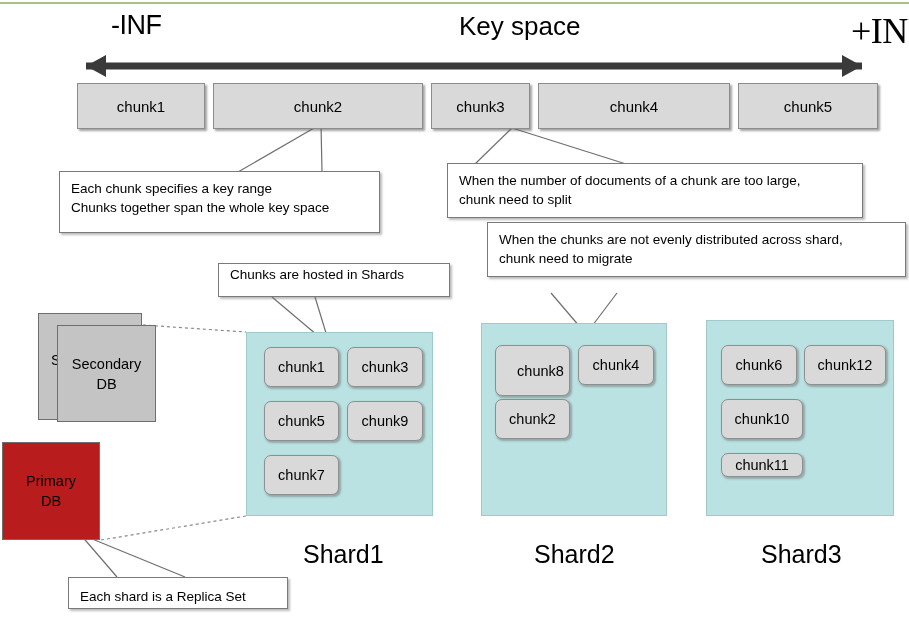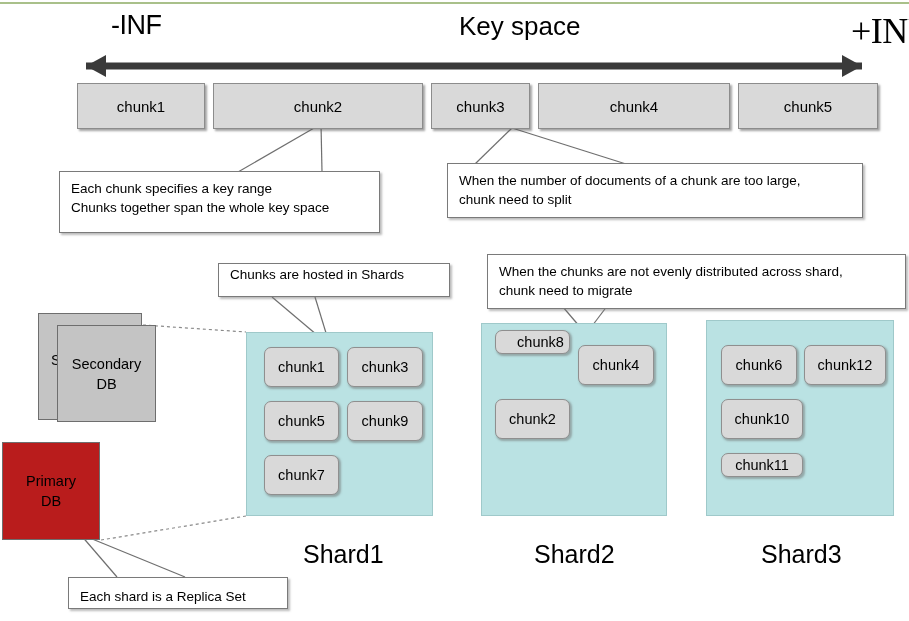--- a/index.html
+++ b/index.html
@@ -185,21 +185,21 @@
   <div class="callout" style="left:59px; top:171px; width:321px; height:62px;">
     <div>Each chunk specifies a key range</div>
     <div>Chunks together span the whole key space</div>
   </div>
 
   <div class="callout" style="left:447px; top:163px; width:416px; height:55px;">
     <div>When the number of documents of a chunk are too large,</div>
     <div>chunk need to split</div>
   </div>
 
-  <div class="callout" style="left:487px; top:254px; width:419px; height:55px;">
+  <div class="callout" style="left:487px; top:222px; width:419px; height:55px;">
     <div>When the chunks are not evenly distributed across shard,</div>
     <div>chunk need to migrate</div>
   </div>
 
   <div class="callout" style="left:218px; top:263px; width:232px; height:34px; padding-top:1px;">
     <div>Chunks are hosted in Shards</div>
   </div>
 
   <div class="callout" style="left:68px; top:577px; width:220px; height:32px; padding-top:9px;">
     <div>Each shard is a Replica Set</div>
@@ -220,21 +220,21 @@
   <div class="shard" style="left:246px; top:332px; width:187px; height:184px;">
     <div class="chunk" style="left:17px;  top:14px;  width:75px; height:40px;">chunk1</div>
     <div class="chunk" style="left:100px; top:14px;  width:76px; height:40px;">chunk3</div>
     <div class="chunk" style="left:17px;  top:68px;  width:75px; height:40px;">chunk5</div>
     <div class="chunk" style="left:100px; top:68px;  width:76px; height:40px;">chunk9</div>
     <div class="chunk" style="left:17px;  top:122px; width:75px; height:40px;">chunk7</div>
   </div>
   <div class="shard-name" style="left:303px; top:540px;">Shard1</div>
 
   <div class="shard" style="left:481px; top:323px; width:186px; height:193px;">
-    <div class="chunk" style="left:13px;  top:6px; width:75px; height:24px;padding-left:16px;">chunk8</div>
+    <div class="chunk" style="left:13px;  top:21px; width:75px; height:51px;padding-left:16px;">chunk8</div>
     <div class="chunk" style="left:96px;  top:21px; width:76px; height:40px;">chunk4</div>
     <div class="chunk" style="left:13px;  top:75px; width:75px; height:40px;">chunk2</div>
   </div>
   <div class="shard-name" style="left:534px; top:540px;">Shard2</div>
 
   <div class="shard" style="left:706px; top:320px; width:188px; height:196px;">
     <div class="chunk" style="left:14px;  top:24px;  width:76px; height:40px;">chunk6</div>
     <div class="chunk" style="left:97px;  top:24px;  width:82px; height:40px;">chunk12</div>
     <div class="chunk" style="left:14px;  top:78px;  width:82px; height:40px;">chunk10</div>
     <div class="chunk" style="left:14px;  top:132px; width:82px; height:24px;">chunk11</div>

